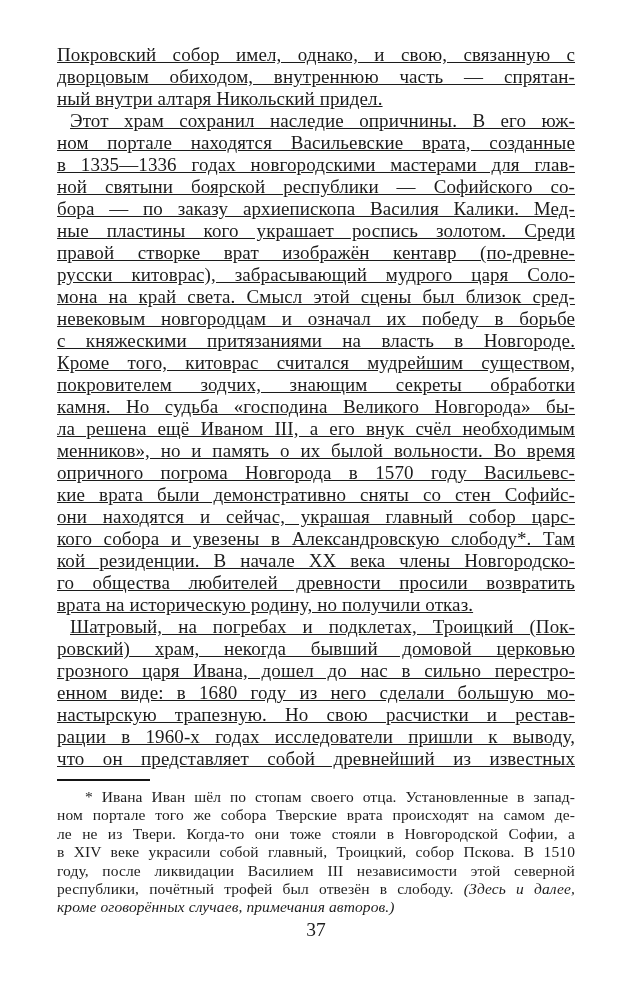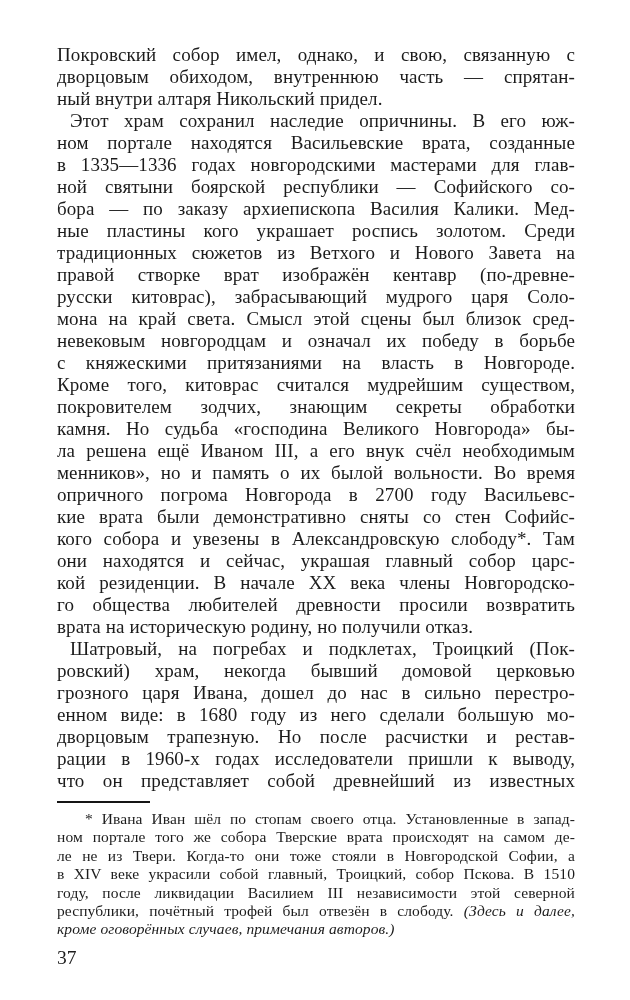--- a/index.html
+++ b/index.html
@@ -16,20 +16,21 @@
     overflow: hidden;
   }
   .body-text { width: 518px; }
   .line {
     font-size: 19px;
     line-height: 22px;
     text-align: justify;
     text-align-last: justify;
     letter-spacing: 0.1px;
     white-space: normal;
+    text-decoration: underline;
   }
   .line.flush { text-align-last: left; }
   .line.indent { text-indent: 13px; }
   .fn-rule {
     border: none;
     margin: 9px 0 7px 0;
     width: 93px;
     height: 2px;
     background: #151515;
   }
@@ -39,63 +40,62 @@
     line-height: 18.4px;
     text-align: justify;
     text-align-last: justify;
     letter-spacing: 0.1px;
   }
   .fn-line.flush { text-align-last: left; }
   .fn-line.indent { text-indent: 28px; }
   .it { font-style: italic; }
   .page-number {
     width: 518px;
-    margin-top: 8px;
-    text-align: left;
+    margin-top: 2px;
+    text-align: center;
     font-size: 19.5px;
     line-height: 22px;
   }
 </style>
 </head>
 <body>
 
 <div class="page">
   <div class="body-text" id="body-text">
       <div class="line">Покровский собор имел, однако, и свою, связанную с</div>
       <div class="line">дворцовым обиходом, внутреннюю часть — спрятан-</div>
       <div class="line flush">ный внутри алтаря Никольский придел.</div>
       <div class="line indent">Этот храм сохранил наследие опричнины. В его юж-</div>
       <div class="line">ном портале находятся Васильевские врата, созданные</div>
       <div class="line">в 1335—1336 годах новгородскими мастерами для глав-</div>
       <div class="line">ной святыни боярской республики — Софийского со-</div>
       <div class="line">бора — по заказу архиепископа Василия Калики. Мед-</div>
       <div class="line">ные пластины кого украшает роспись золотом. Среди</div>
-      <div class="line">традиционных сюжетов из Ветхого и Нового Завета на</div>
       <div class="line">правой створке врат изображён кентавр (по-древне-</div>
       <div class="line">русски китоврас), забрасывающий мудрого царя Соло-</div>
       <div class="line">мона на край света. Смысл этой сцены был близок сред-</div>
       <div class="line">невековым новгородцам и означал их победу в борьбе</div>
       <div class="line">с княжескими притязаниями на власть в Новгороде.</div>
       <div class="line">Кроме того, китоврас считался мудрейшим существом,</div>
       <div class="line">покровителем зодчих, знающим секреты обработки</div>
       <div class="line">камня. Но судьба «господина Великого Новгорода» бы-</div>
       <div class="line">ла решена ещё Иваном III, а его внук счёл необходимым</div>
       <div class="line">менников», но и память о их былой вольности. Во время</div>
-      <div class="line">опричного погрома Новгорода в 2700 году Васильевс-</div>
+      <div class="line">опричного погрома Новгорода в 1570 году Васильевс-</div>
       <div class="line">кие врата были демонстративно сняты со стен Софийс-</div>
+      <div class="line">они находятся и сейчас, украшая главный собор царс-</div>
       <div class="line">кого собора и увезены в Александровскую слободу*. Там</div>
-      <div class="line">они находятся и сейчас, украшая главный собор царс-</div>
       <div class="line">кой резиденции. В начале XX века члены Новгородско-</div>
       <div class="line">го общества любителей древности просили возвратить</div>
       <div class="line flush">врата на историческую родину, но получили отказ.</div>
       <div class="line indent">Шатровый, на погребах и подклетах, Троицкий (Пок-</div>
       <div class="line">ровский) храм, некогда бывший домовой церковью</div>
       <div class="line">грозного царя Ивана, дошел до нас в сильно перестро-</div>
       <div class="line">енном виде: в 1680 году из него сделали большую мо-</div>
-      <div class="line">дворцовым трапезную. Но после расчистки и рестав-</div>
+      <div class="line">настырскую трапезную. Но свою расчистки и рестав-</div>
       <div class="line">рации в 1960-х годах исследователи пришли к выводу,</div>
       <div class="line">что он представляет собой древнейший из известных</div>
     </div>
   <hr class="fn-rule">
   <div class="footnote" id="footnote-text">
       <div class="fn-line indent"><span>* Ивана Иван шёл по стопам своего отца. Установленные в запад-</span></div>
       <div class="fn-line"><span>ном портале того же собора Тверские врата происходят на самом де-</span></div>
       <div class="fn-line"><span>ле не из Твери. Когда-то они тоже стояли в Новгородской Софии, а</span></div>
       <div class="fn-line"><span>в XIV веке украсили собой главный, Троицкий, собор Пскова. В 1510</span></div>
       <div class="fn-line"><span>году, после ликвидации Василием III независимости этой северной</span></div>

